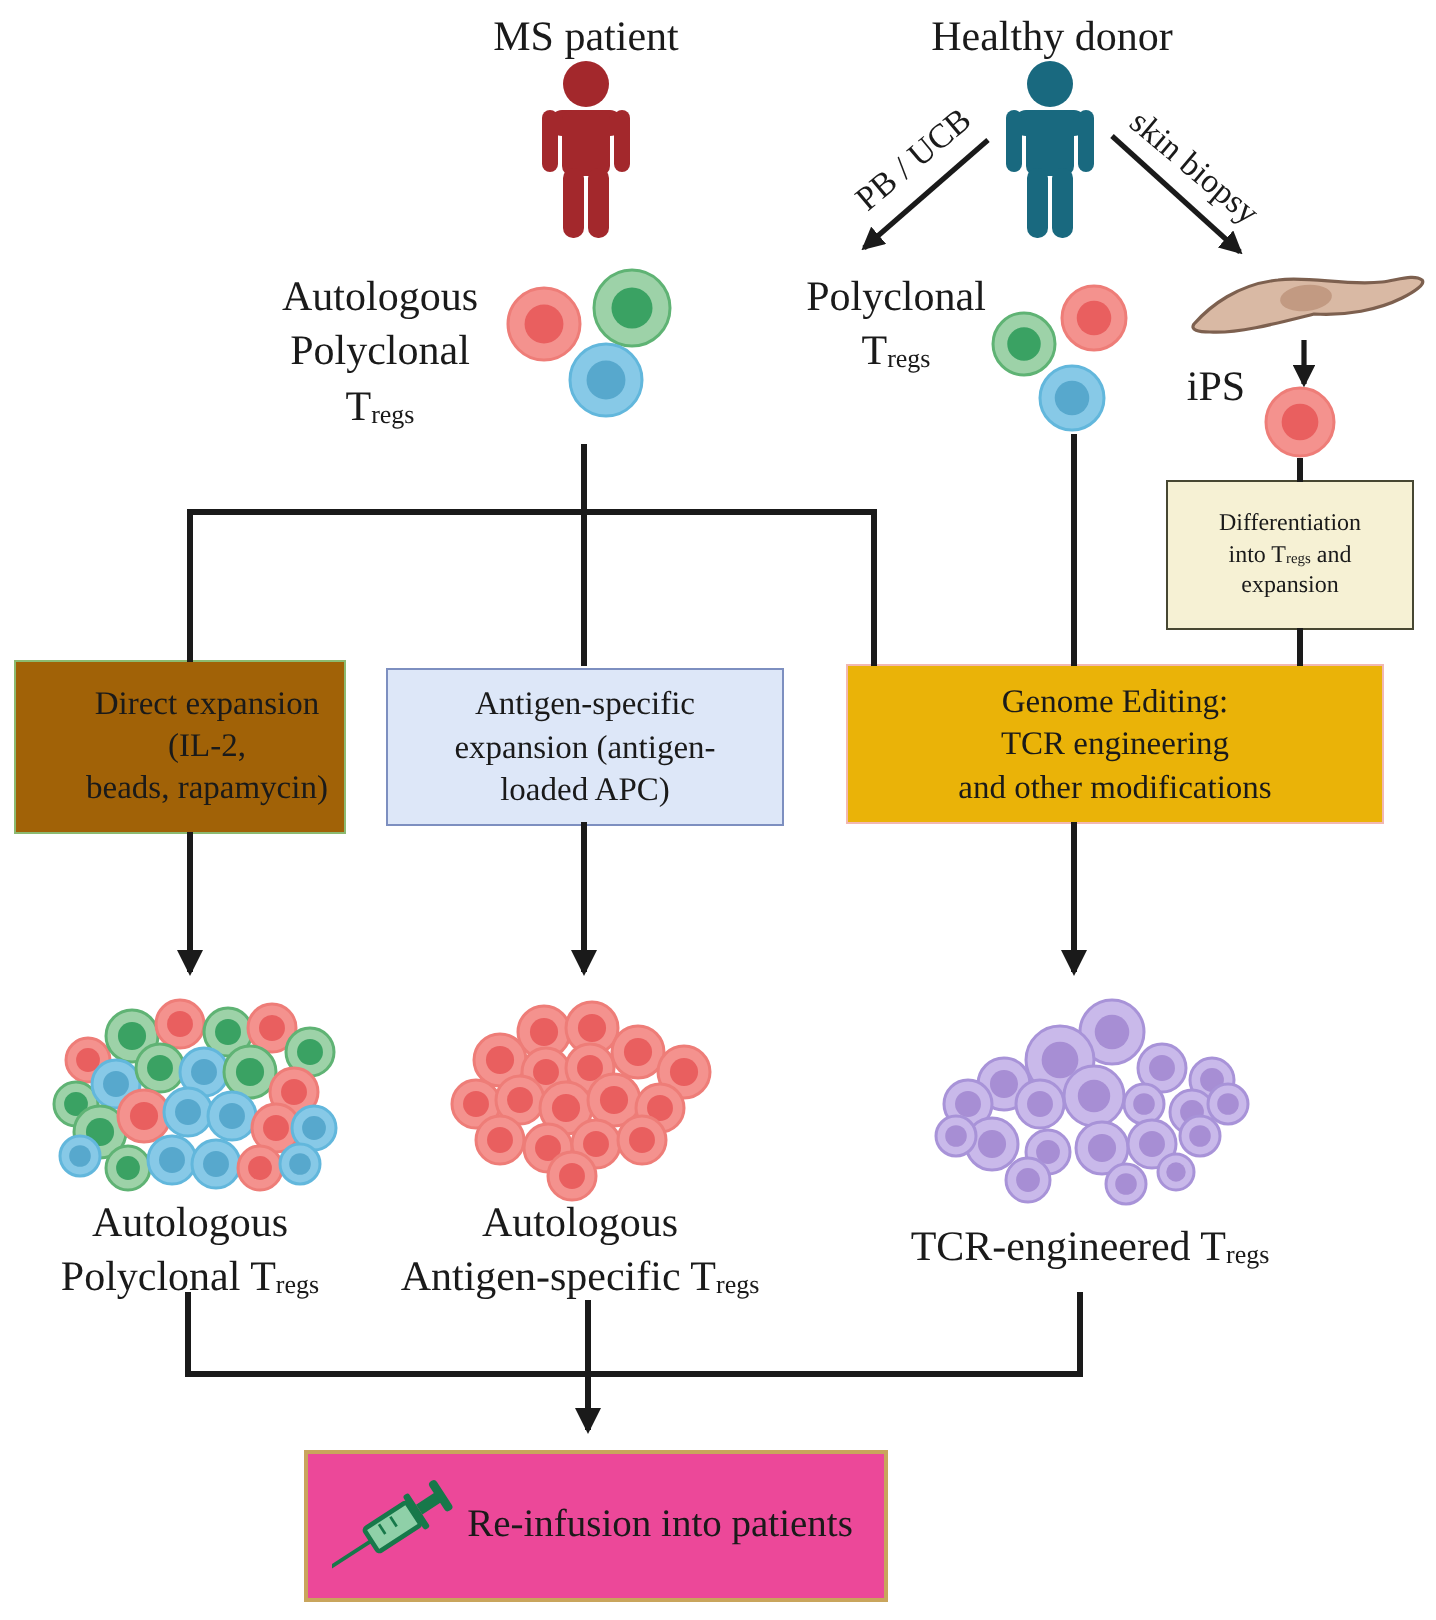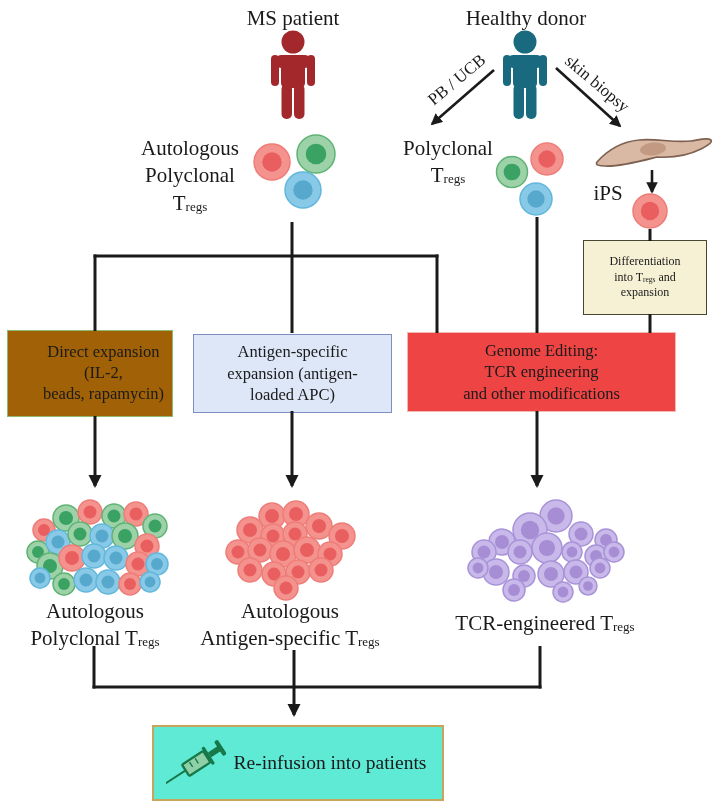--- a/index.html
+++ b/index.html
@@ -35,27 +35,27 @@
     <span class="ln">(IL-2,</span>
     <span class="ln">beads, rapamycin)</span>
   </div>
 
   <div class="box" style="left: 193px; top: 334px; width: 199px; height: 79px; background-color: rgb(221, 231, 248); border-color: rgb(125, 143, 192);">
     <span class="ln">Antigen-specific</span>
     <span class="ln">expansion (antigen-</span>
     <span class="ln">loaded APC)</span>
   </div>
 
-  <div class="box" style="left: 407px; top: 332px; width: 269px; height: 80px; background-color: #ef4444; border-color: rgb(242, 184, 178);">
+  <div class="box" style="left: 423px; top: 332px; width: 269px; height: 80px; background-color: #eab308; border-color: rgb(242, 184, 178);">
     <span class="ln">Genome Editing:</span>
     <span class="ln">TCR engineering</span>
     <span class="ln">and other modifications</span>
   </div>
 
-  <div class="reinf" style="left: 152px; top: 725px; width: 292px; height: 76px; background-color: #5eead4;">
+  <div class="reinf" style="left: 152px; top: 725px; width: 292px; height: 76px; background-color: #ec4899;">
     <svg width="62" height="62" viewBox="0 0 64 64" style="margin-left:12px;flex:none;">
       <g transform="rotate(-33 32 32)">
         <line x1="-7" y1="32" x2="18" y2="32" stroke="#17784a" stroke-width="2"></line>
         <rect x="18" y="25" width="26" height="14" rx="1.5" fill="#8fd0a8" stroke="#17784a" stroke-width="2.4"></rect>
         <line x1="26" y1="27" x2="26" y2="33" stroke="#17784a" stroke-width="1.4"></line>
         <line x1="33" y1="27" x2="33" y2="33" stroke="#17784a" stroke-width="1.4"></line>
         <rect x="44" y="21.5" width="3.5" height="21" rx="1.5" fill="#17784a"></rect>
         <rect x="47.5" y="29" width="12" height="6" fill="#17784a"></rect>
         <rect x="58.5" y="23" width="4.5" height="18" rx="2" fill="#17784a"></rect>
       </g>

